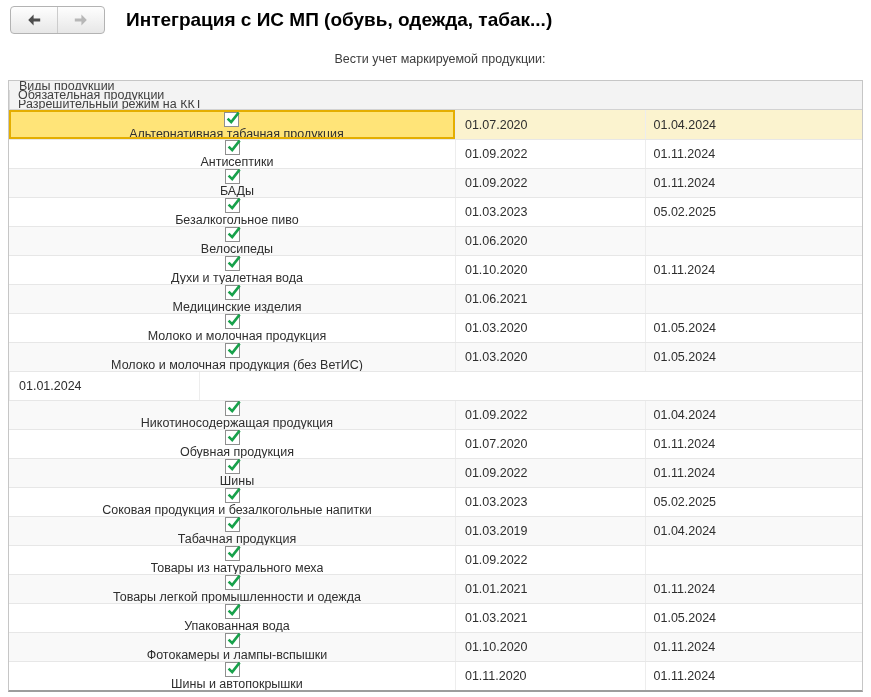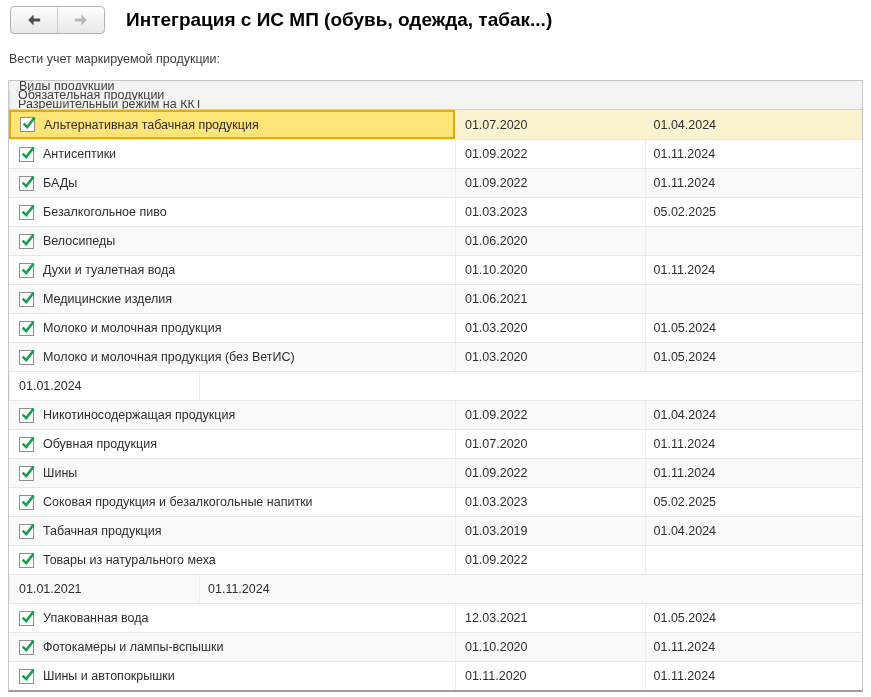--- a/index.html
+++ b/index.html
@@ -15,21 +15,21 @@
   .navgroup {
     display:flex; height:28px; box-sizing:border-box;
     border:1px solid #b3b3b3; border-radius:4px;
     background:linear-gradient(#fefefe,#e7e7e7);
     overflow:hidden;
   }
   .navbtn { width:46px; height:100%; display:flex; align-items:center; justify-content:center; cursor:pointer; }
   .navbtn + .navbtn { border-left:1px solid #cccccc; }
   .page-title { margin-left:21px; font-size:19px; font-weight:bold; color:#000000; white-space:nowrap; }
   
-  .subtitle { margin:17px 0 0 9px; font-size:12.5px; color:#3c3c3c; }
+  .subtitle { margin:17px 0 0 9px; font-size:12.5px; color:#3c3c3c;text-align:center; }
   
   .grid {
     margin:14px 0 0 8px; width:855px; box-sizing:border-box;
     border:1px solid #c6c6c6; border-bottom:2px solid #9d9d9d;
   }
   .thead { display:flex; height:28px; background:#f3f3f3; border-bottom:1px solid #d2d2d2;flex-direction:column; }
   .th {
     box-sizing:border-box; font-size:12.5px; color:#404040;
     display:flex; align-items:center; padding-left:10px; white-space:nowrap; overflow:hidden;
   }
@@ -38,21 +38,21 @@
   .th.c3 { width:218px; padding-left:8px; border-left:1px solid #d9d9d9; }
   .tbody { background:#ffffff; }
   .tr { display:flex; height:29px; box-sizing:border-box; border-top:1px solid #e7e7e7; cursor:default; }
   .tr:first-child { border-top:none; }
   .tr:nth-child(odd) { background:#f9f9f9; }
   .tr.selected { background:#fbf3cf; }
   .td {
     box-sizing:border-box; font-size:12.5px; color:#2e2e2e;
     display:flex; align-items:center; white-space:nowrap; overflow:hidden;
   }
-  .td.c1 { width:447px; padding-left:10px; }
+  .td.c1 { width:447px; padding-left:10px;flex-direction:column; }
   .td.c2 { width:190px; padding-left:9px; border-left:1px solid #ededed; }
   .td.c3 { width:218px; padding-left:8px; border-left:1px solid #ededed; }
   .tr.selected .td.current-cell {
     background:#ffe478; border:2px solid #e4ae00; padding-left:9px;
   }
   
   .checkbox {
     width:15px; height:15px; flex:none; box-sizing:border-box;
     background:#ffffff; border:1px solid #8f8f8f;
     position:relative; margin-right:9px;
@@ -266,33 +266,41 @@
             <svg viewBox="0 0 16 16">
               <path d="M2.6 8.6 L6.2 12.1 L13.6 2.6" fill="none" stroke="#18a14b" stroke-width="2.6"></path>
             </svg>
           </span>
           <span class="row-label">Товары из натурального меха</span>
         </div>
         <div class="td c2">01.09.2022</div>
         <div class="td c3"></div>
       </div>
       <div class="tr">
+        <div class="td c1">
+          <span class="checkbox">
+            <svg viewBox="0 0 16 16">
+              <path d="M2.6 8.6 L6.2 12.1 L13.6 2.6" fill="none" stroke="#18a14b" stroke-width="2.6"></path>
+            </svg>
+          </span>
+          <span class="row-label">Товары легкой промышленности и одежда</span>
+        </div>
         <div class="td c2">01.01.2021</div>
         <div class="td c3">01.11.2024</div>
       </div>
       <div class="tr">
         <div class="td c1">
           <span class="checkbox">
             <svg viewBox="0 0 16 16">
               <path d="M2.6 8.6 L6.2 12.1 L13.6 2.6" fill="none" stroke="#18a14b" stroke-width="2.6"></path>
             </svg>
           </span>
           <span class="row-label">Упакованная вода</span>
         </div>
-        <div class="td c2">12.03.2021</div>
+        <div class="td c2">01.03.2021</div>
         <div class="td c3">01.05.2024</div>
       </div>
       <div class="tr">
         <div class="td c1">
           <span class="checkbox">
             <svg viewBox="0 0 16 16">
               <path d="M2.6 8.6 L6.2 12.1 L13.6 2.6" fill="none" stroke="#18a14b" stroke-width="2.6"></path>
             </svg>
           </span>
           <span class="row-label">Фотокамеры и лампы-вспышки</span>

